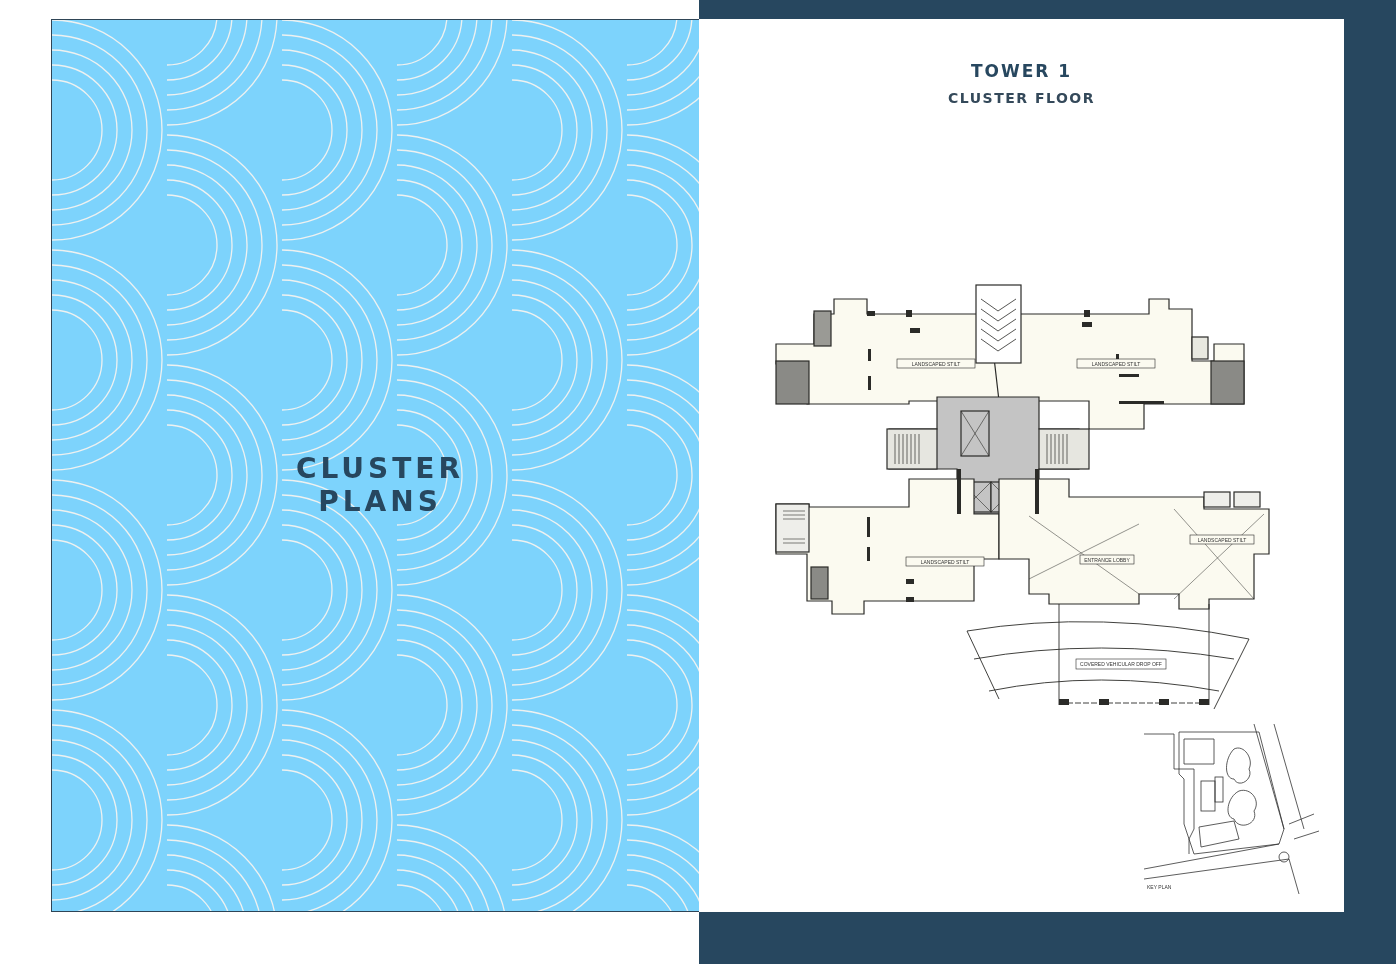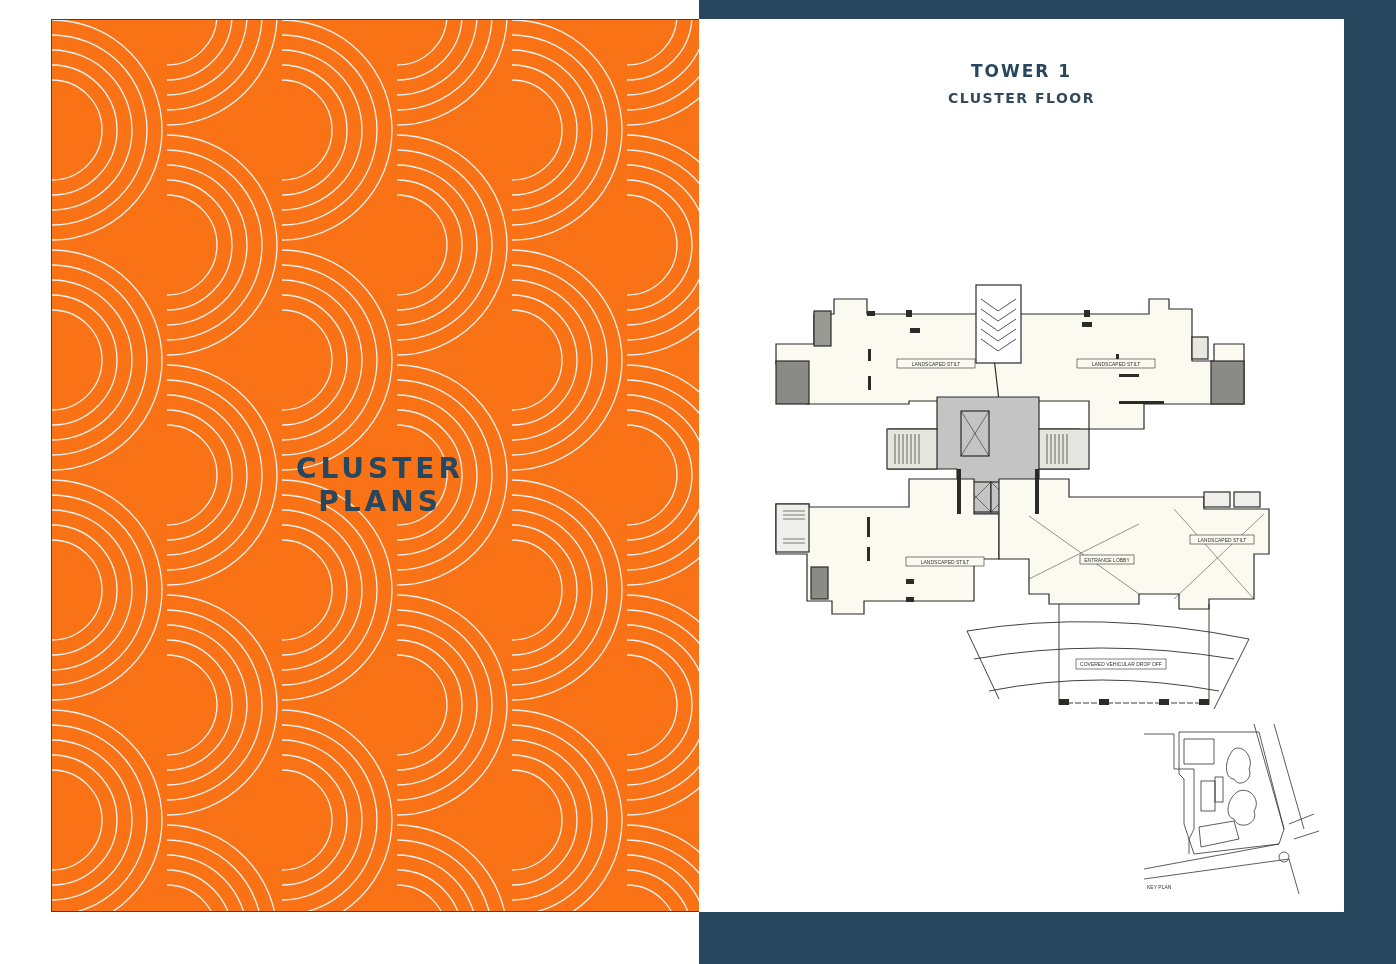--- a/index.html
+++ b/index.html
@@ -5,21 +5,21 @@
   html, body { margin: 0; padding: 0; }
   body {
     width: 1396px; height: 964px; position: relative; overflow: hidden;
     background: #ffffff;
     font-family: "Liberation Sans", sans-serif;
   }
   .navy-block { position: absolute; background: #27475f; }
   #left-page {
     position: absolute; left: 51px; top: 19px; width: 648px; height: 893px;
     border: 1px solid #2f4556; border-right: none; box-sizing: border-box;
-    background: #f97316; overflow: hidden;
+    background: #7dd3fc; overflow: hidden;
   }
   #left-page svg.pattern { position: absolute; left: 0; top: 0; }
   #section-title {
     position: absolute; left: 178px; top: 432px; width: 300px;
     text-align: center; font-size: 28px; font-weight: bold;
     letter-spacing: 4px; color: #27475f;
     font-family: "DejaVu Sans", sans-serif;
   }
   #right-page {
     position: absolute; left: 699px; top: 19px; width: 645px; height: 824px;

